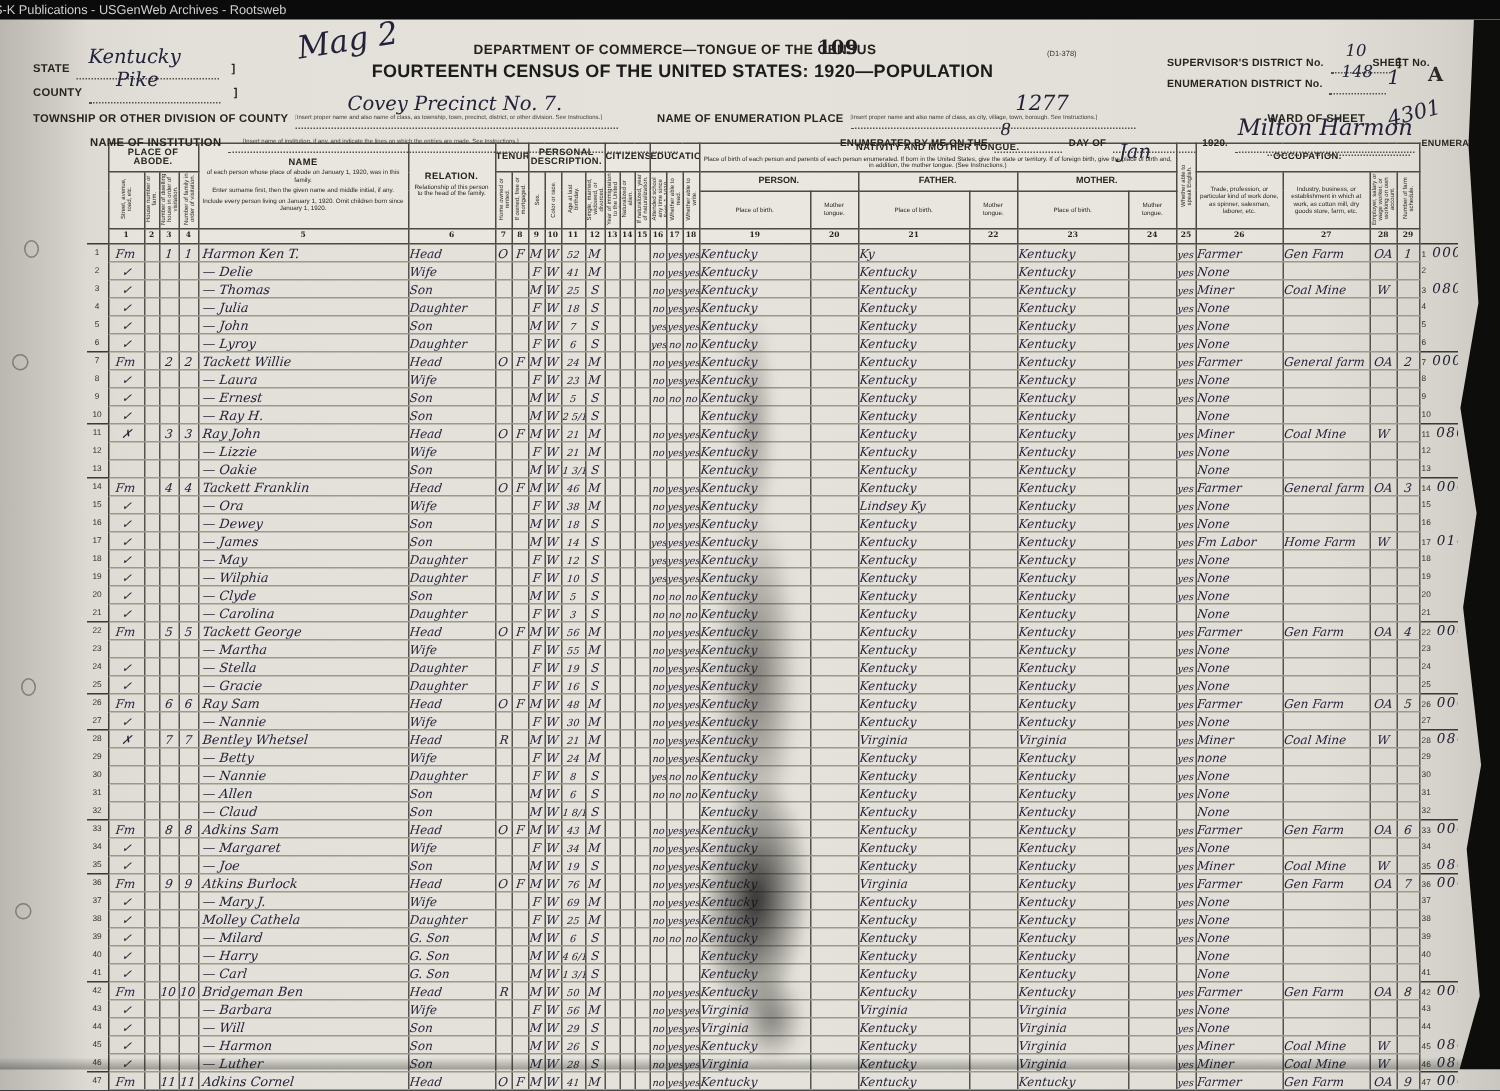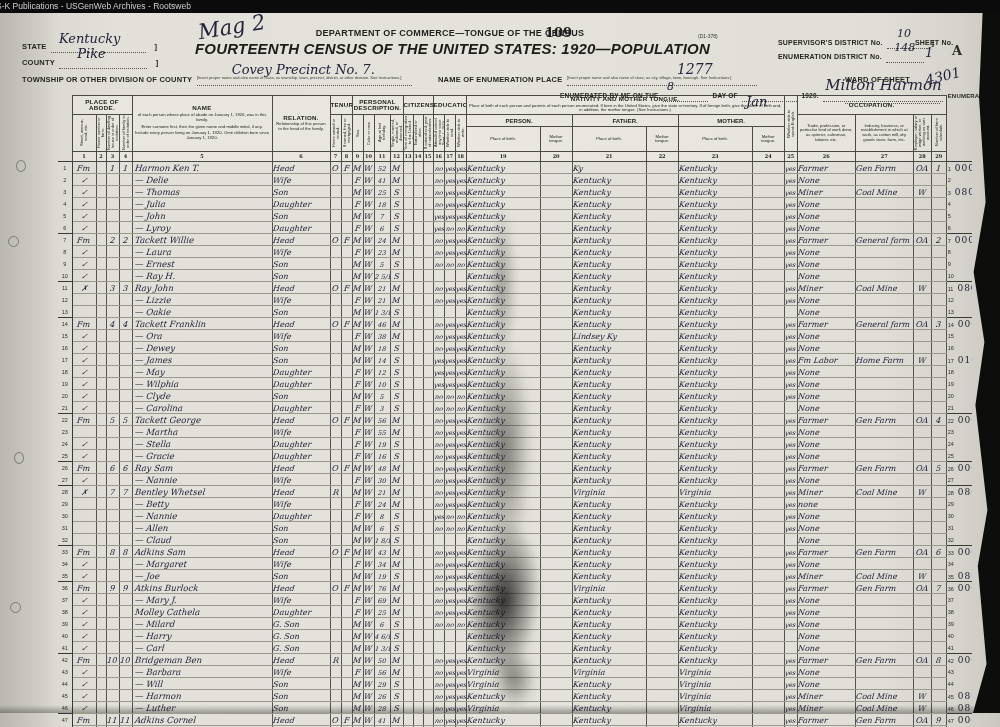--- a/index.html
+++ b/index.html
@@ -35,21 +35,21 @@
   .printed{color:#222220;}
   .lbl{font-weight:bold;font-size:7.5px;letter-spacing:.2px;color:#26261f;}
   .dotline{display:inline-block;border-bottom:1px dotted #55534d;height:10px;vertical-align:bottom;position:relative;}
   .fine{font-size:4px;color:#3a3a35;letter-spacing:0;line-height:1;}
   .hand{font-family:"DejaVu Serif",serif;font-style:italic;color:#23223a;white-space:nowrap;}
   .hv{position:absolute;font-size:11px;}
   #hdr{position:absolute;left:0;top:13px;width:1000px;height:82px;z-index:10;}
   #stamp109{position:absolute;left:545px;top:12px;font-family:"DejaVu Serif",serif;font-weight:bold;font-size:13px;color:#1d1d1b;}
   #formcode{position:absolute;left:698px;top:20px;font-size:5px;color:#33332e;}
   #dept{position:absolute;left:240px;top:15px;width:420px;text-align:center;font-weight:bold;font-size:9px;letter-spacing:.3px;}
-  #title{position:absolute;left:195px;top:27px;width:520px;font-weight:bold;font-size:15px;letter-spacing:.2px;color:#1c1c1a;font-style:italic;}
+  #title{position:absolute;left:195px;top:27px;width:520px;text-align:center;font-weight:bold;font-size:12px;letter-spacing:.2px;color:#1c1c1a;}
   .hline{position:absolute;}
   
   #sheet{position:absolute;left:58px;top:95px;z-index:8;}
   table{border-collapse:collapse;table-layout:fixed;width:914px;}
   th,td{border:1px solid #4c4a45;padding:0;overflow:hidden;font-weight:normal;}
   thead th{font-size:6px;font-weight:bold;color:#24241f;line-height:1.05;vertical-align:middle;text-align:center;background:rgba(250,249,244,.25);}
   .gt{font-size:6.2px;letter-spacing:.3px;}
   .desc{font-size:4.2px;font-weight:normal;line-height:1.15;padding:1px 2px;text-align:center;}
   .vlab{writing-mode:vertical-rl;transform:rotate(180deg);font-size:4px;font-weight:normal;line-height:1;
         display:inline-block;max-height:35px;overflow:hidden;}
@@ -59,21 +59,21 @@
            border-top:1px solid #9b9890;border-bottom:1px solid #9b9890;}
   tbody tr.famstart td{border-top:1.5px solid #3a3935;}
   td .hand{font-size:8px;line-height:1;display:inline-block;transform:skewX(-6deg);}
   td.small .hand{font-size:6.5px;}
   td.namec{padding-left:2px;}
   td.namec .hand{font-size:8.5px;}
   td.ln,td.rn{font-size:5.5px;color:#2e2e29;text-align:center;vertical-align:middle;
       border-left:none;border-top:none;border-bottom:none;background:transparent;}
   td.ln{border-right:1.5px solid #3a3935;}
   td.rn{border-left:1.5px solid #3a3935;border-right:none;text-align:left;padding-left:1px;}
-  td.rn .code{font-family:"DejaVu Serif",serif;font-size:9px;color:#1e1d30;margin-left:4px;letter-spacing:1px;}
+  td.rn .code{font-family:"DejaVu Serif",serif;font-style:italic;font-size:9px;color:#1e1d30;margin-left:4px;letter-spacing:1px;}
   th.ln,th.rn{border:none;background:transparent;}
   td.ctr{text-align:center;}
 </style>
 </head>
 <body>
 
 <div id="stage">
 
   <div id="topbar" class="scanbar">
     <span>S-K Publications - USGenWeb Archives - Rootsweb</span>
@@ -143,20 +143,26 @@
         <span class="hand hv" style="left:8px;top:-11px;">148</span>
       </span>
     </div>
     <div class="hline" style="left:915px;top:18px;">
       <span class="lbl" style="font-size:7px;">SHEET No.</span>
     </div>
     <div class="hand" style="position:absolute;left:925px;top:32px;font-size:13px;">1</div>
     <div style="position:absolute;left:952px;top:30px;font-family:'DejaVu Serif',serif;font-weight:bold;font-size:13px;color:#2a2a26;">A</div>
     <div class="hand" style="position:absolute;left:925px;top:55px;font-size:14px;transform:rotate(-14deg);">4301</div>
 
+    <div class="hline" style="left:60px;top:71px;">
+      <span class="lbl">NAME OF INSTITUTION</span>
+      <span class="dotline" style="width:300px;">
+        <span class="fine" style="position:absolute;left:10px;top:1px;width:290px;white-space:nowrap;overflow:hidden;">[Insert name of institution, if any, and indicate the lines on which the entries are made.  See Instructions.]</span>
+      </span>
+    </div>
     <div class="hline" style="left:560px;top:71px;">
       <span class="lbl" style="font-size:6.5px;">ENUMERATED BY ME ON THE</span>
       <span class="dotline" style="width:45px;">
         <span class="hand hv" style="left:4px;top:-11px;">8</span>
       </span>
       <span class="lbl" style="font-size:6.5px;">DAY OF</span>
       <span class="dotline" style="width:55px;">
         <span class="hand hv" style="left:4px;top:-13px;font-size:13px;margin-top:16px;">Jan</span>
       </span>
       <span class="lbl" style="font-size:6.5px;">1920.</span>

